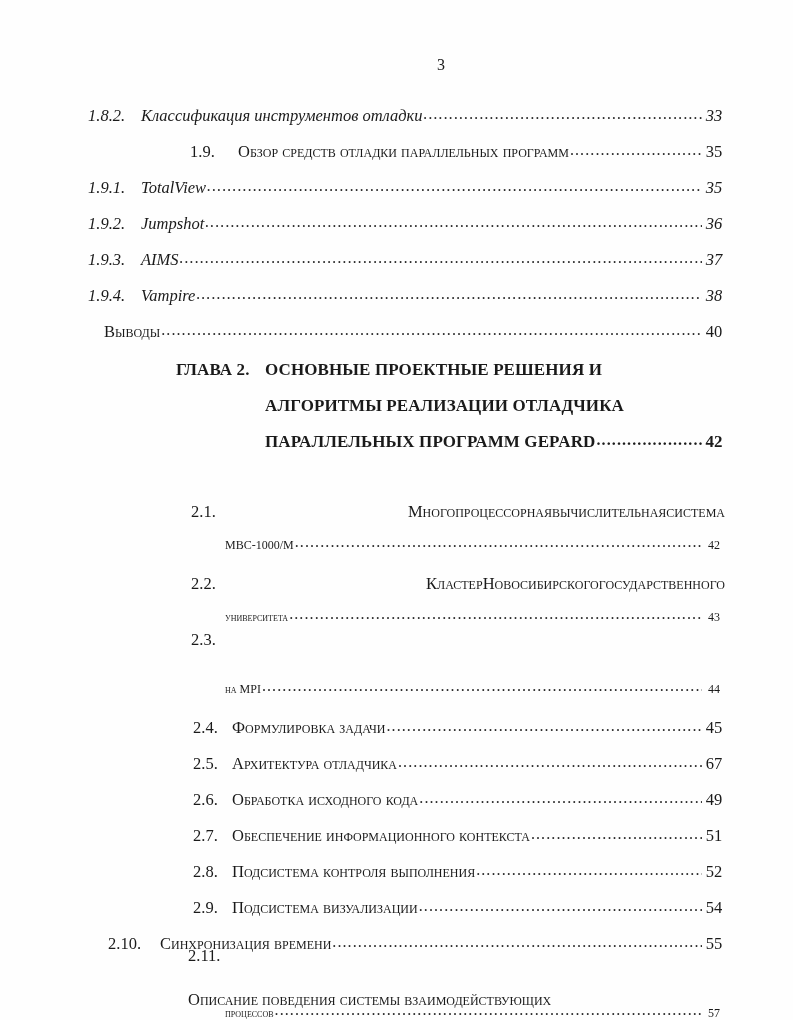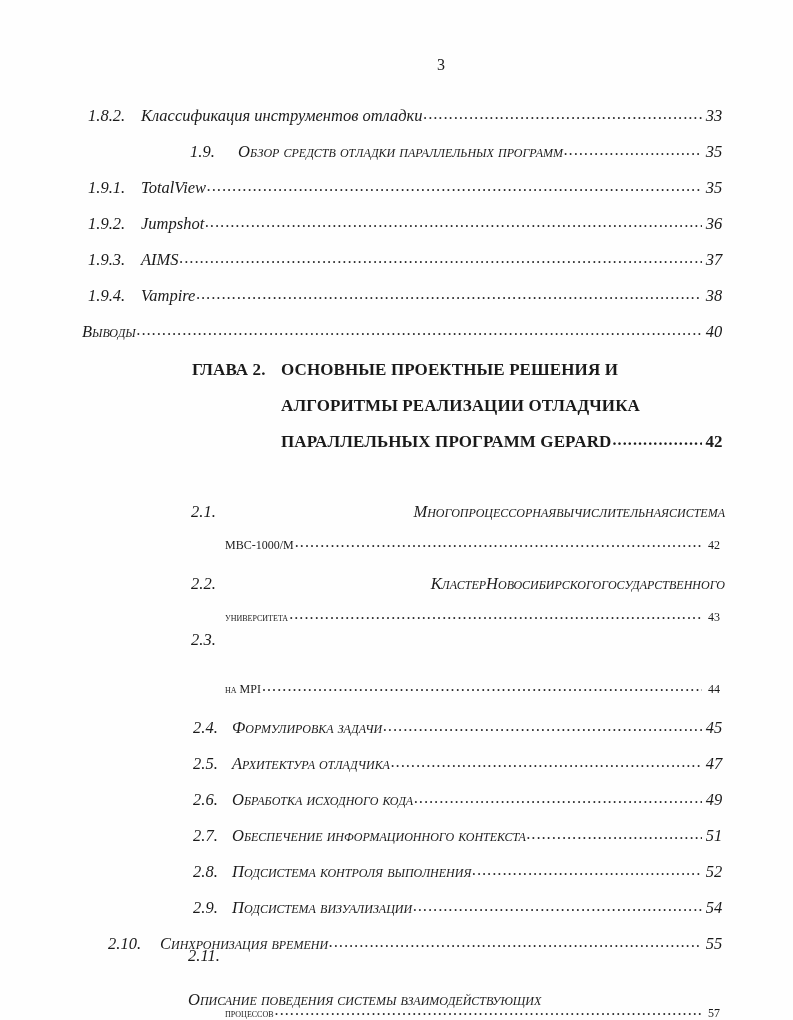--- a/index.html
+++ b/index.html
@@ -87,40 +87,39 @@
     font-style: italic;
     padding-left: 88px;
   }
   .lvl3 .num { width: 53px; }
   .lvl3 .pg  { font-style: italic; }
 
   
   .lvl2 {
     font-variant: small-caps;
     padding-left: 190px;
-    font-style: italic;
   }
   .lvl2 .num {
     font-variant: normal;
     width: 48px;
   }
   .lvl2 .pg { font-variant: normal; }
 
   
   .lvl2.i-a  { padding-left: 191px; }            
   .lvl2.i-a .num { width: 34px; margin-top: 8px; }
   .lvl2.i-b  { padding-left: 193px; }            
   .lvl2.i-b .num { width: 39px; }
   .lvl2.i-c  { padding-left: 108px; }            
   .lvl2.i-c .num { width: 52px; }
   .lvl2.i-d  { padding-left: 188px; flex-direction: column; }            
   .lvl2.i-d .num { width: 39px; }
 
   
-  .lvl2.nonum { padding-left: 82px; }
+  .lvl2.nonum { padding-left: 104px; }
   .lvl2.nonum .num { width: 0; }
 
   
   .cont {
     position: relative;
     display: flex;
     align-items: baseline;
     height: 36px;
     font-size: 12px;
     white-space: nowrap;
@@ -131,21 +130,20 @@
   .cont .pg { font-variant: normal; }
   .row.nolead .title { flex: 1 1 auto; }
   .row.nolead .title.spread {
     display: flex;
     justify-content: flex-end;
   }
 
   
   .chapter {
     margin-top: 14px;
-    padding-left: 16px;
   }
   .chap-line {
     position: relative;
     display: flex;
     align-items: baseline;
     height: 36px;
     font-size: 17px;
     font-weight: bold;
     white-space: nowrap;
     padding-left: 176px;
@@ -287,21 +285,21 @@
       <span class="num">2.4.</span>
       <span class="title">Формулировка задачи</span>
       <span class="lead"></span>
       <span class="pg">45</span>
     </div>
 
     <div class="row lvl2 i-b">
       <span class="num">2.5.</span>
       <span class="title">Архитектура отладчика</span>
       <span class="lead"></span>
-      <span class="pg">47</span>
+      <span class="pg">67</span>
     </div>
 
     <div class="row lvl2 i-b">
       <span class="num">2.6.</span>
       <span class="title">Обработка исходного кода</span>
       <span class="lead"></span>
       <span class="pg">49</span>
     </div>
 
     <div class="row lvl2 i-b">

